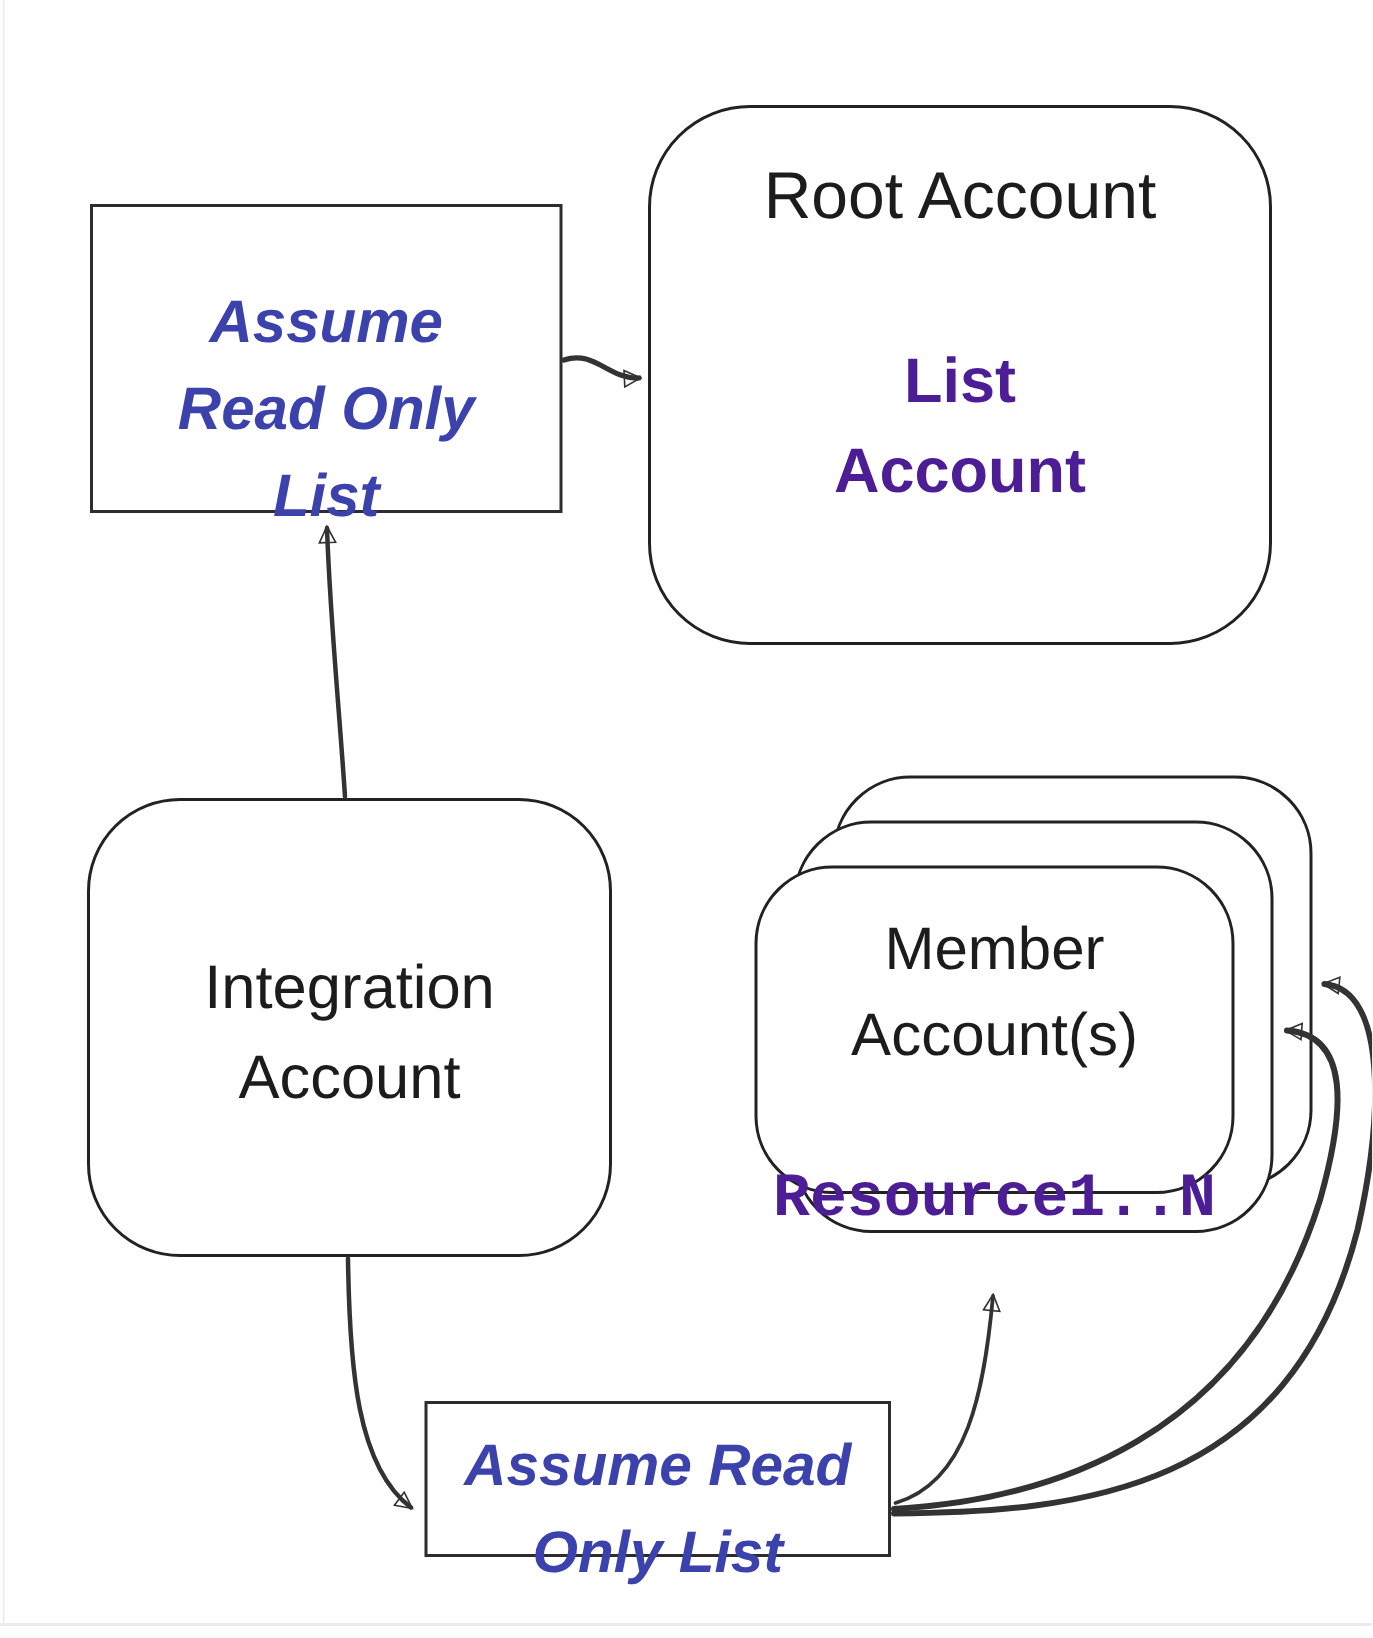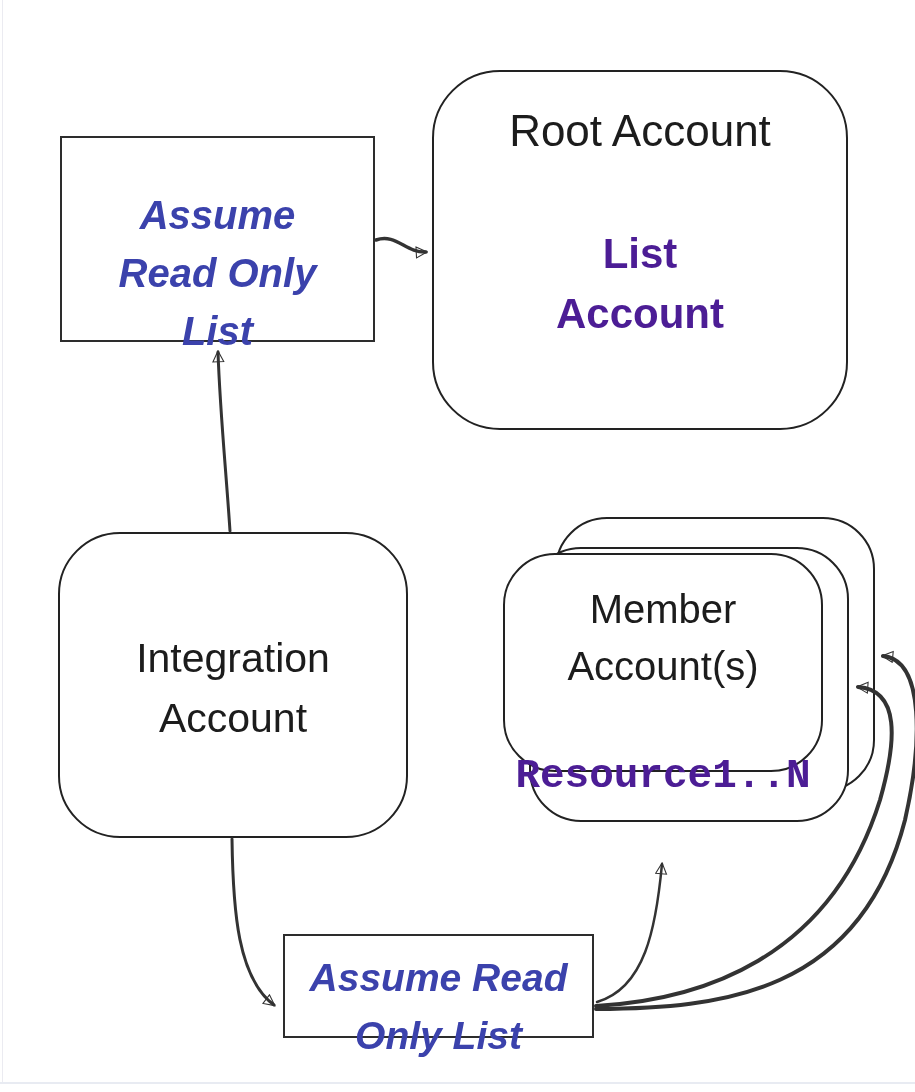--- a/index.html
+++ b/index.html
@@ -15,21 +15,21 @@
 
   .node{position:absolute;background:#ffffff;box-sizing:border-box;z-index:1;}
   .rect-node{border:2px solid #2d2d2d;}
   .round-node{border:2px solid #222222;}
 
   #assume-top{left:60px;top:136px;width:315px;height:206px;}
   #root-account{left:432px;top:70px;width:416px;height:360px;border-radius:68px;padding-left:32px;}
   #integration-account{left:58px;top:532px;width:350px;height:306px;border-radius:62px;}
   #member-back{left:555px;top:517px;width:320px;height:275px;border-radius:52px;border-width:2px;}
   #member-middle{left:529px;top:547px;width:320px;height:275px;border-radius:52px;border-width:2px;}
-  #member-front{left:503px;top:553px;width:320px;height:219px;border-radius:52px;}
+  #member-front{left:503px;top:577px;width:320px;height:219px;border-radius:52px;}
   #assume-bottom{left:283px;top:934px;width:311px;height:104px;border-width:2.5px;}
 
   .txt{position:absolute;left:0;right:0;text-align:center;}
   .blue-italic{
     font-style:italic;font-weight:600;
     color:#3b42ac;font-size:40px;line-height:58px;
   }
   .black-title{color:#1c1c1c;font-weight:400;}
   .teal-bold{color:#4c1d95;font-weight:700;}
 

